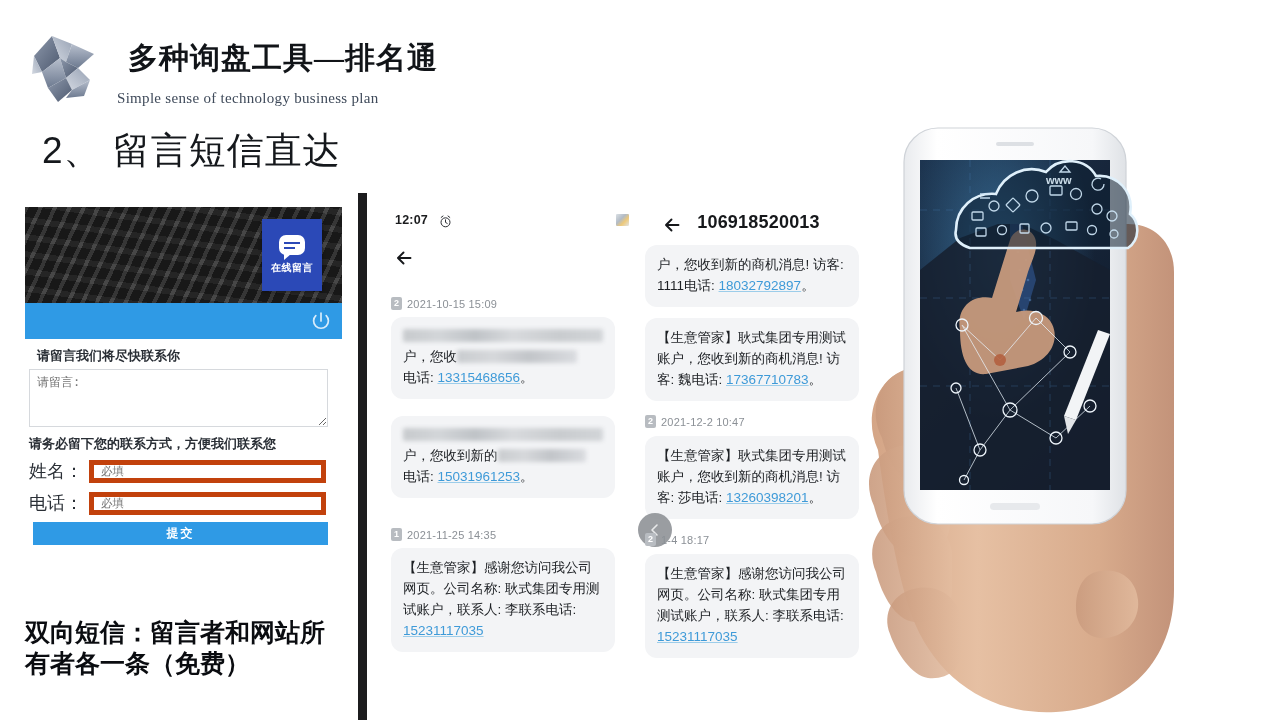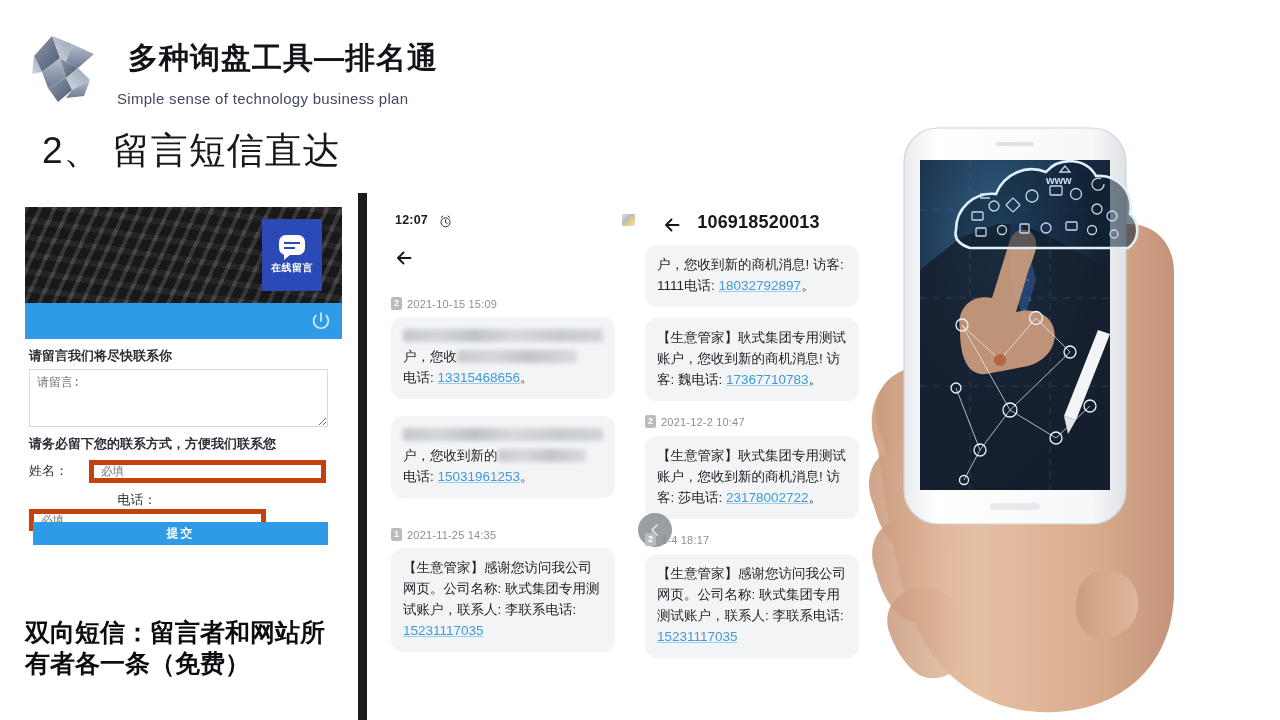--- a/index.html
+++ b/index.html
@@ -2,21 +2,21 @@
 <html><head>
 <meta charset="utf-8">
 <style>
   html,body{margin:0;padding:0;}
   body{
     width:1280px;height:720px;background:#ffffff;overflow:hidden;
     font-family:"Liberation Sans","DejaVu Sans",sans-serif;
     position:relative;
   }
   
-  #slide-header{position:absolute;left:0;top:0;width:1280px;height:120px;}
+  #slide-header{position:absolute;left:0;top:0;width:1280px;height:120px;font-family:Liberation Serif, serif;}
   #logo-mark{position:absolute;left:26px;top:28px;width:78px;height:82px;}
   #logo-mark svg{display:block;}
   #slide-title{
     position:absolute;left:128px;top:38px;
     font-size:30px;font-weight:bold;color:#111418;letter-spacing:1px;
     white-space:nowrap;
   }
   #slide-subtitle{
     position:absolute;left:117px;top:90px;
     font-size:15px;color:#3f4a5a;white-space:nowrap;letter-spacing:.3px;
@@ -64,31 +64,31 @@
     color:#fff;font-size:10px;font-weight:bold;letter-spacing:.5px;
   }
   #webform-bluebar{
     position:absolute;left:0;top:96px;width:317px;height:36px;background:#2f9ae5;
   }
   #power-icon{position:absolute;right:10px;top:7px;width:22px;height:22px;}
   #webform-body{position:absolute;left:0;top:132px;width:317px;height:211px;background:#fff;}
   .form-prompt{
     position:absolute;left:4px;font-size:13px;color:#2a2f36;font-weight:bold;white-space:nowrap;
   }
-  #prompt-message{top:8px;}
+  #prompt-message{top:8px;margin-left:8px;}
   #prompt-contact{top:96px;}
   #message-textarea{
     position:absolute;left:4px;top:30px;width:299px;height:58px;
     border:1px solid #d6d9dd;background:#fff;box-sizing:border-box;
     font-size:12px;color:#8c9199;padding:5px 7px;line-height:1.3;
   }
   .field-row{position:absolute;left:4px;height:24px;display:flex;align-items:center;}
   #row-name{top:120px;}
-  #row-phone{top:152px;flex-direction:column;}
-  .field-label{font-size:13px;color:#2a2f36;width:60px;white-space:nowrap;}
+  #row-phone{top:152px;}
+  .field-label{font-size:18px;color:#2a2f36;width:60px;white-space:nowrap;}
   .field-input{
     width:237px;height:23px;border:5px solid #c2410c;background:#fff;box-sizing:border-box;
     font-size:11.5px;color:#b2b6bc;padding:0 7px;
   }
   #submit-button{
     position:absolute;left:8px;top:183px;width:295px;height:23px;
     background:#2f9ae5;color:#fff;border:0;font-size:12px;font-weight:bold;
     letter-spacing:2px;cursor:pointer;
   }
 
@@ -101,21 +101,21 @@
 
   
   #sms-region{
     position:absolute;left:358px;top:193px;width:510px;height:527px;
     background:#ffffff;overflow:hidden;
   }
   #sms-region .edge-strip{
     position:absolute;left:0;top:0;width:9px;height:527px;background:#1c1c1e;
   }
   .sms-panel{position:absolute;top:0;height:527px;background:#ffffff;}
-  #sms-panel-left{left:9px;width:268px;padding-left:6px;}
+  #sms-panel-left{left:9px;width:268px;}
   #sms-panel-right{left:277px;width:233px;}
 
   .sms-statusbar{
     position:absolute;left:0;top:20px;width:100%;height:20px;
   }
   #status-time{
     position:absolute;left:28px;top:0;font-size:12.5px;font-weight:bold;color:#1b1c1e;
     letter-spacing:.2px;
   }
   #alarm-icon{position:absolute;left:72px;top:1px;width:13px;height:13px;}
@@ -324,21 +324,21 @@
     <div class="bubble-msg" style="left:10px;top:125px;width:214px;">
       <span>【生意管家】耿式集团专用测试账户，您收到新的商机消息! 访客: 魏电话: </span><span class="phone-link">17367710783</span><span>。</span>
     </div>
 
     <div class="ts-row" style="left:10px;top:222px;">
       <span class="sim-badge">2</span>
       <span class="ts-text">2021-12-2 10:47</span>
     </div>
 
     <div class="bubble-msg" style="left:10px;top:243px;width:214px;">
-      <span>【生意管家】耿式集团专用测试账户，您收到新的商机消息! 访客: 莎电话: </span><span class="phone-link">23178002722</span><span>。</span>
+      <span>【生意管家】耿式集团专用测试账户，您收到新的商机消息! 访客: 莎电话: </span><span class="phone-link">13260398201</span><span>。</span>
     </div>
 
     <div id="scroll-top-button">
       <svg width="16" height="16" viewBox="0 0 16 16">
         <path d="M10 3 5 8l5 5" fill="none" stroke="#e8e9ea" stroke-width="1.6" stroke-linecap="round" stroke-linejoin="round"></path>
       </svg>
     </div>
 
     <div class="ts-row" style="left:10px;top:340px;">
       <span class="sim-badge">2</span>

